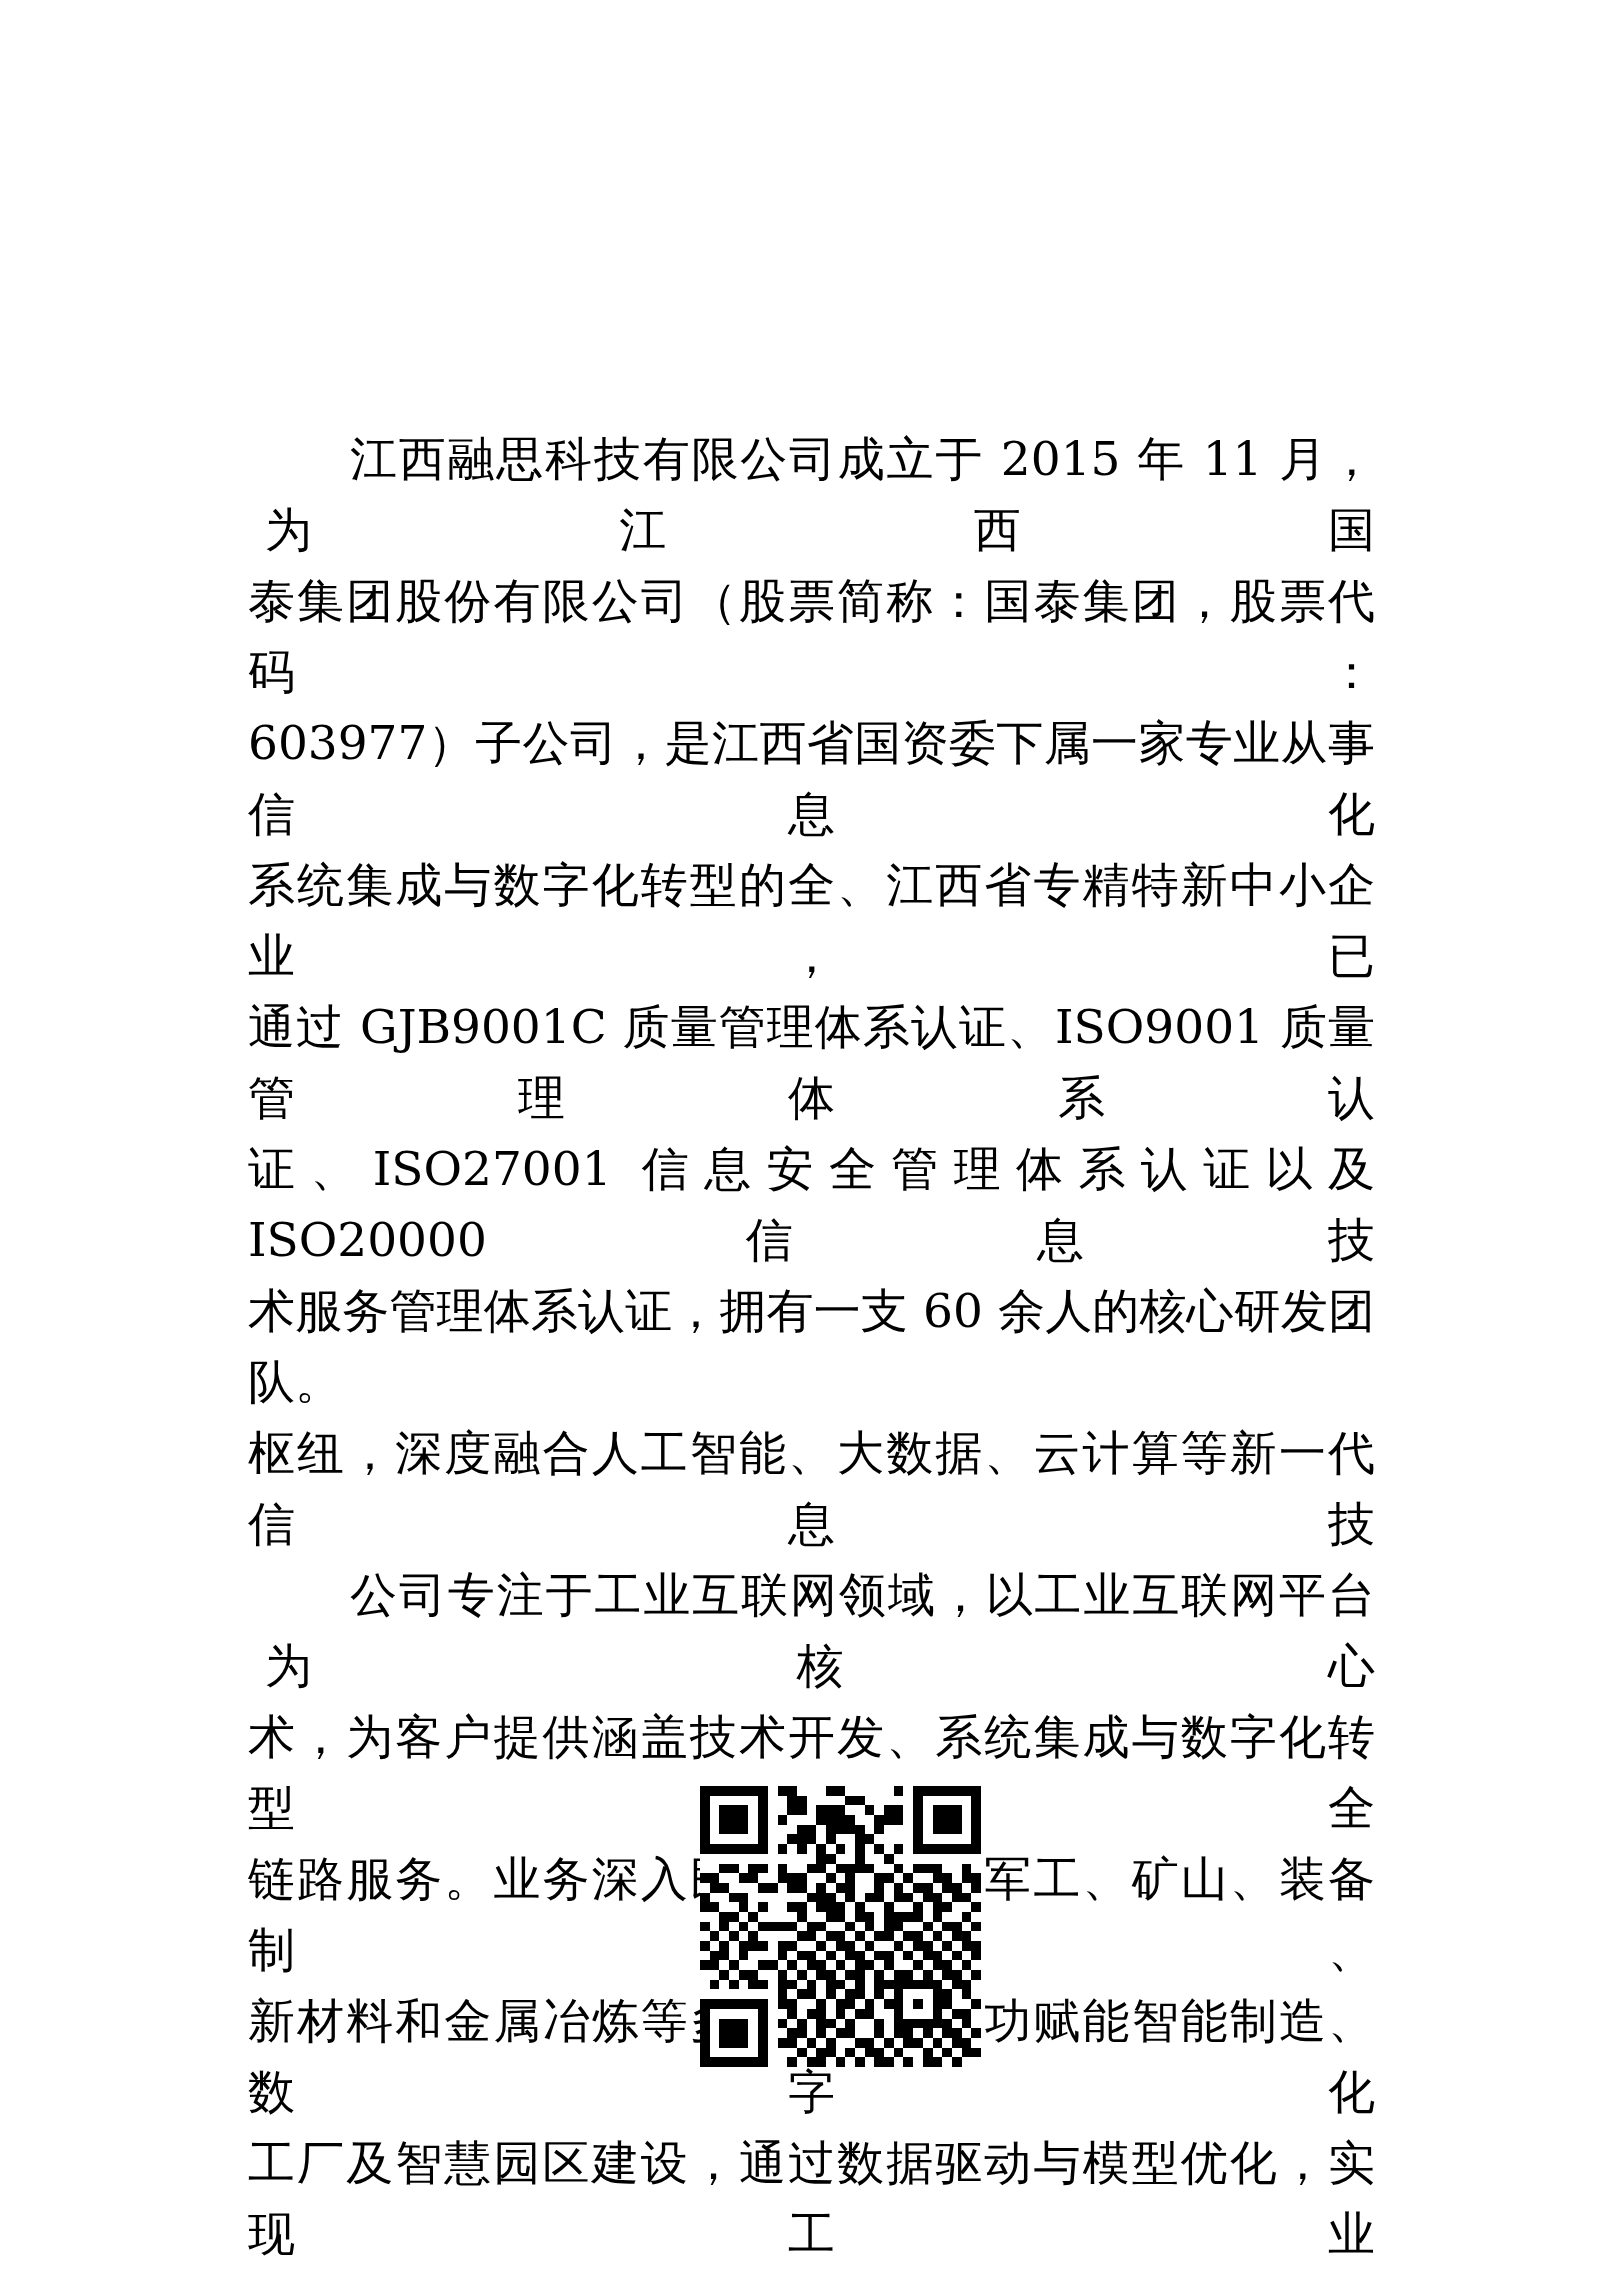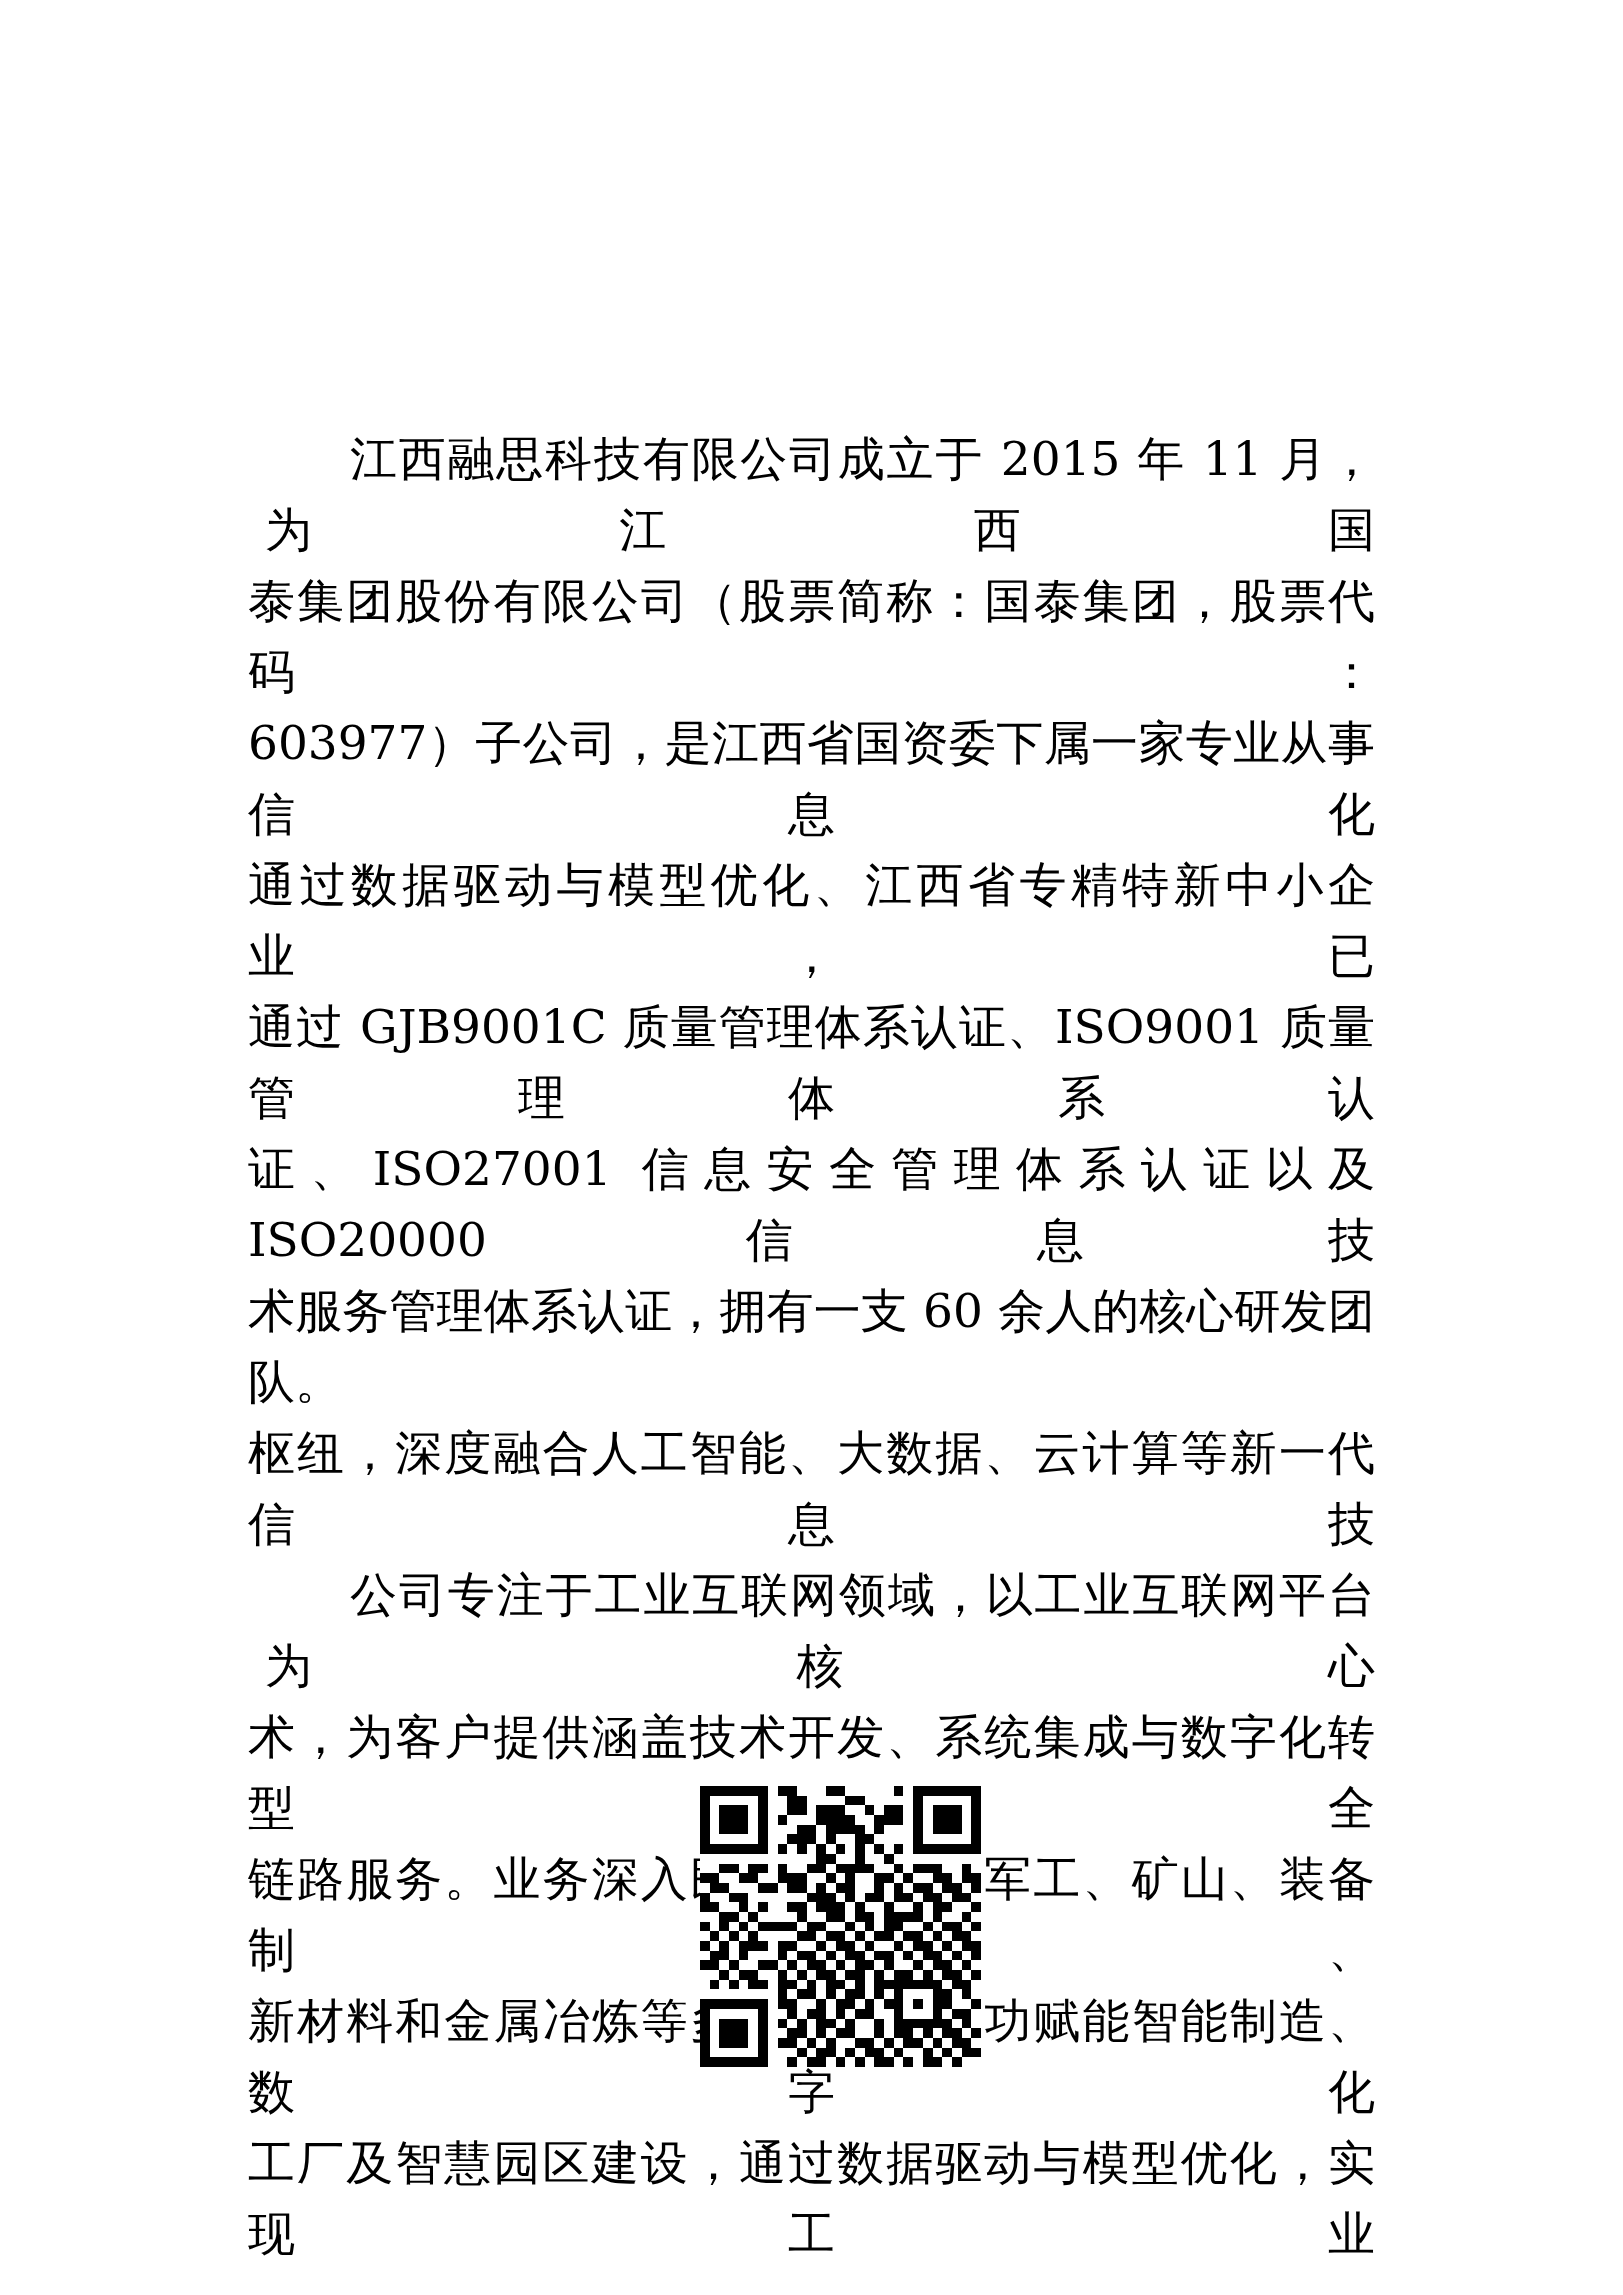--- a/index.html
+++ b/index.html
@@ -64,21 +64,21 @@
 <body>
 
 <div class="page">
 
 
   <div class="doc-body">
     <div class="para">
         <div class="line indent">江西融思科技有限公司成立于 2015 年 11 月，为江西国</div>
         <div class="line">泰集团股份有限公司（股票简称：国泰集团，股票代码：</div>
         <div class="line">603977）子公司，是江西省国资委下属一家专业从事信息化</div>
-        <div class="line">通过数据驱动与模型优化、江西省专精特新中小企业，已</div>
+        <div class="line">系统集成与数字化转型的全、江西省专精特新中小企业，已</div>
         <div class="line">通过 GJB9001C 质量管理体系认证、ISO9001 质量管理体系认</div>
         <div class="line">证、ISO27001 信息安全管理体系认证以及 ISO20000 信息技</div>
         <div class="line last">术服务管理体系认证，拥有一支 60 余人的核心研发团队。</div>
       </div>
     <div class="para">
         <div class="line">枢纽，深度融合人工智能、大数据、云计算等新一代信息技</div>
         <div class="line indent">公司专注于工业互联网领域，以工业互联网平台为核心</div>
         <div class="line">术，为客户提供涵盖技术开发、系统集成与数字化转型的全</div>
         <div class="line">链路服务。业务深入民爆、化工、军工、矿山、装备制造、</div>
         <div class="line">新材料和金属冶炼等多个行业，成功赋能智能制造、数字化</div>

